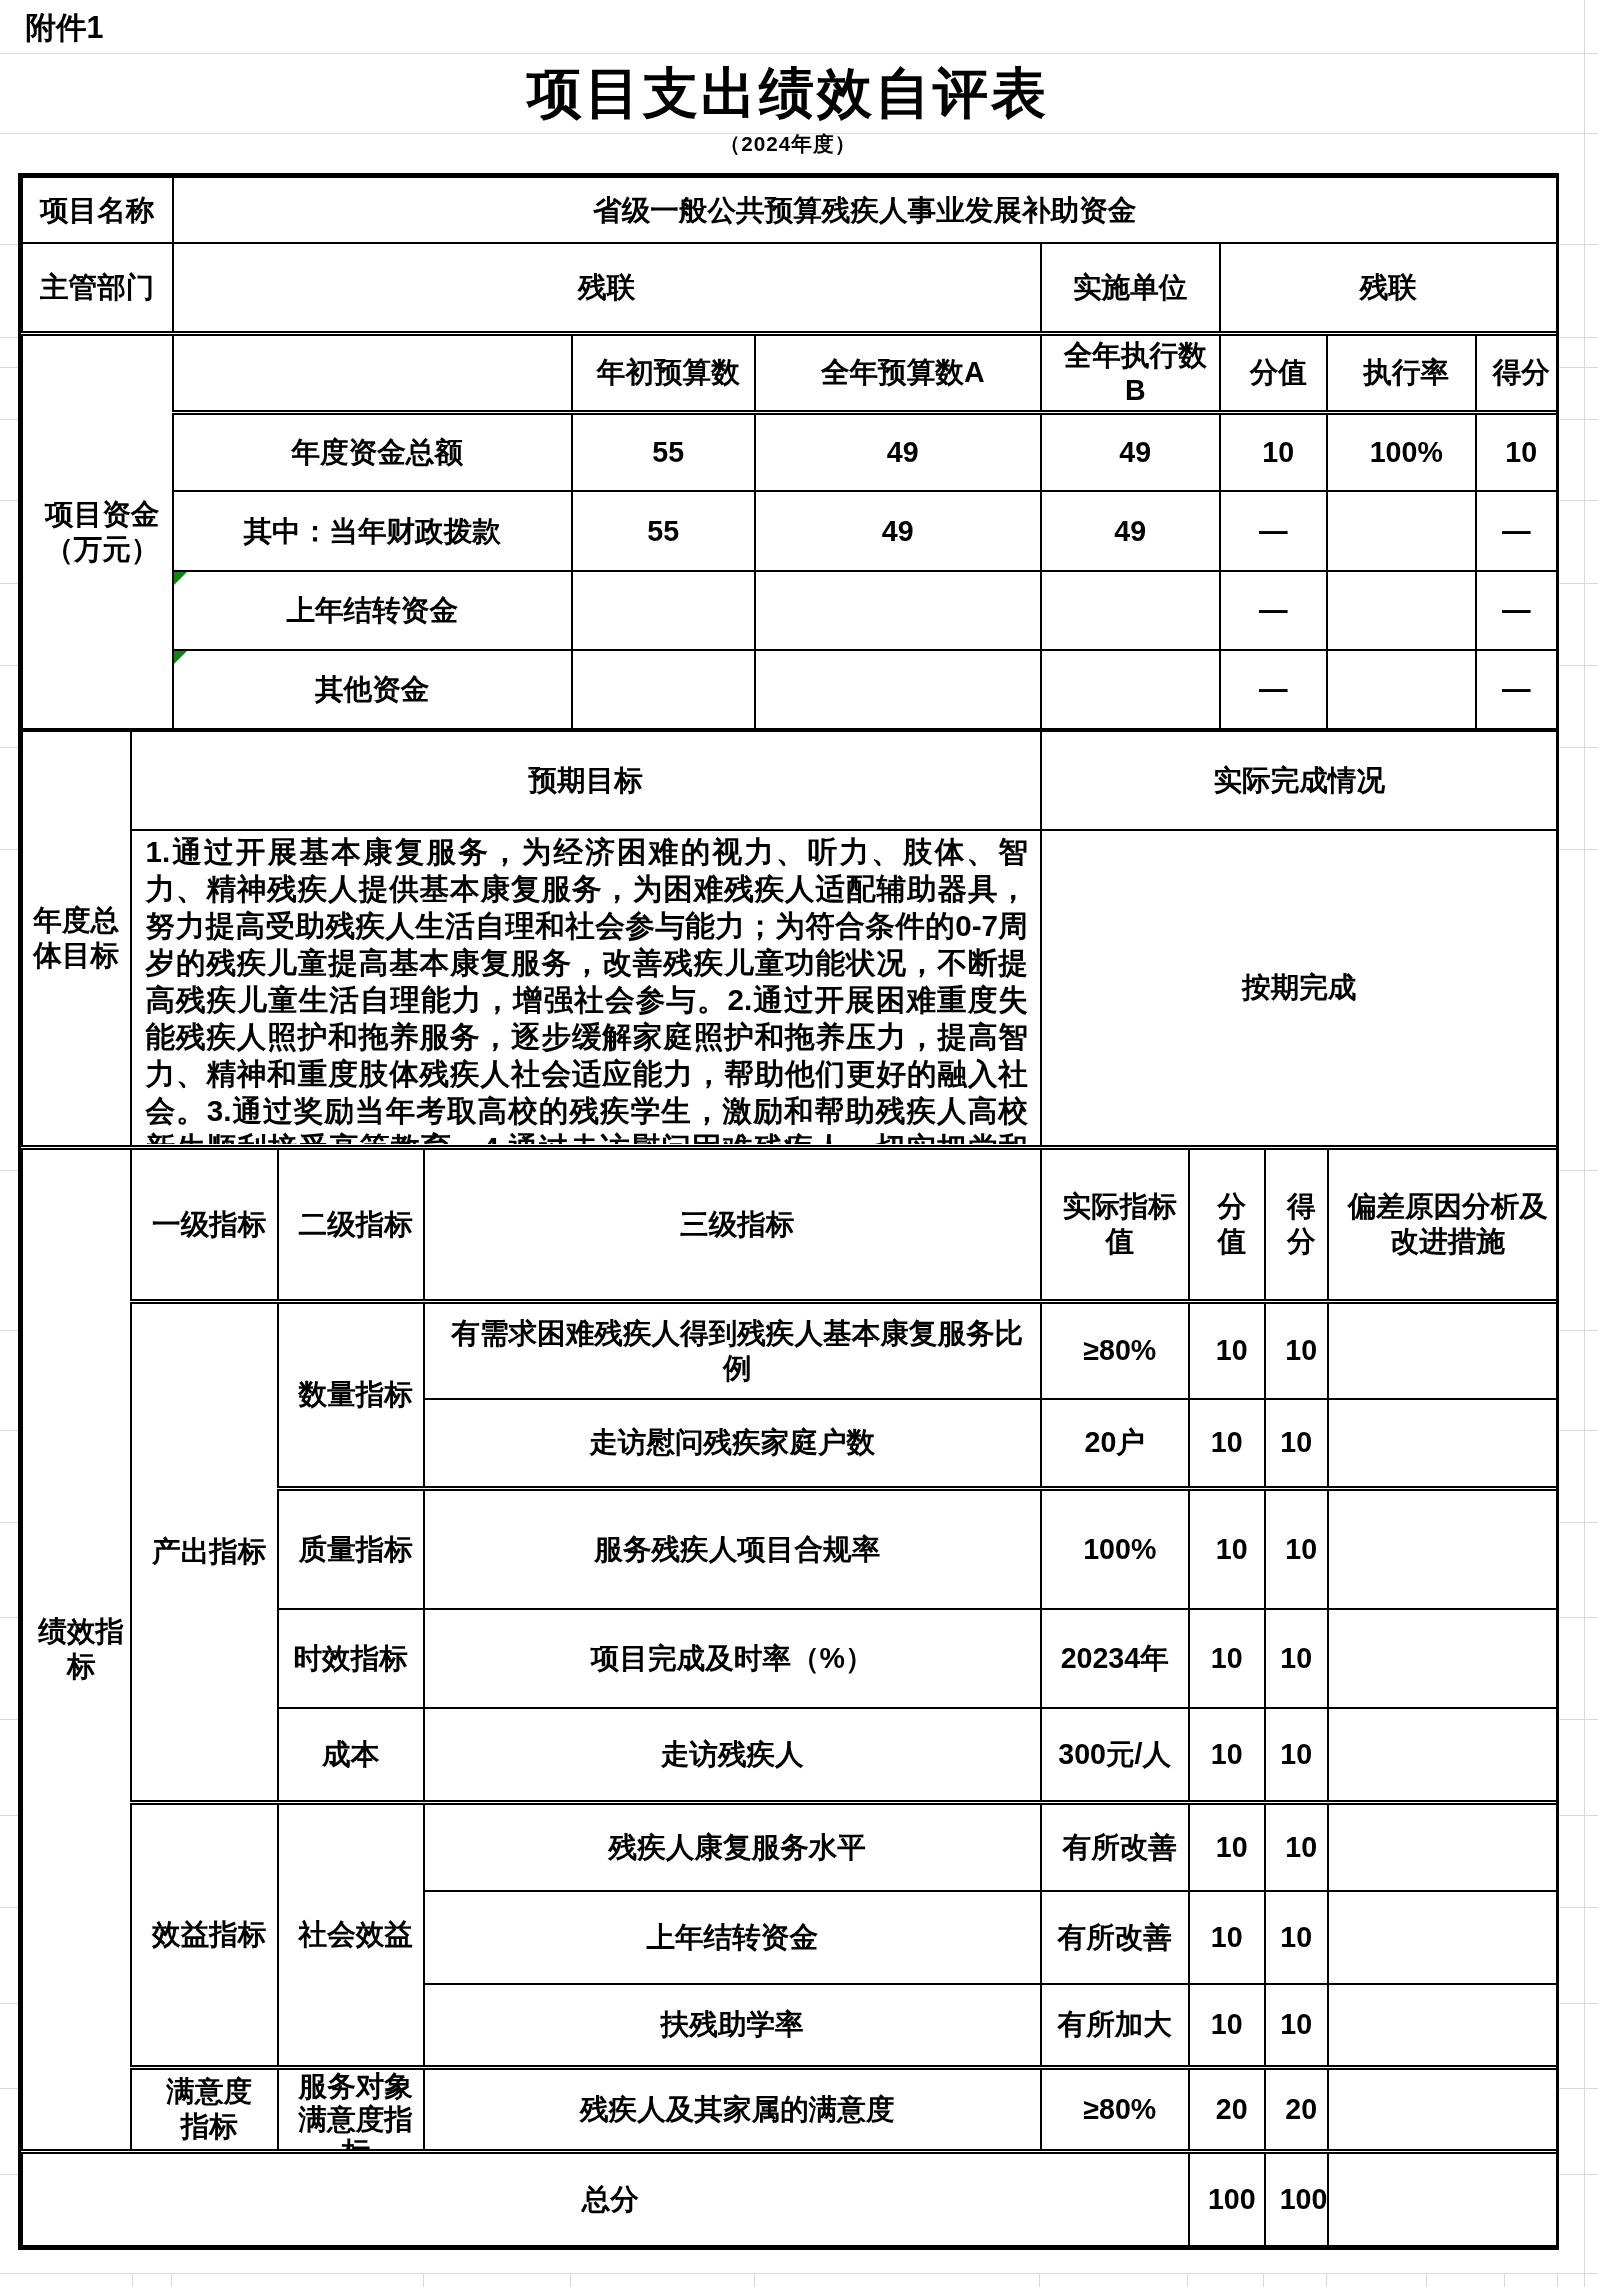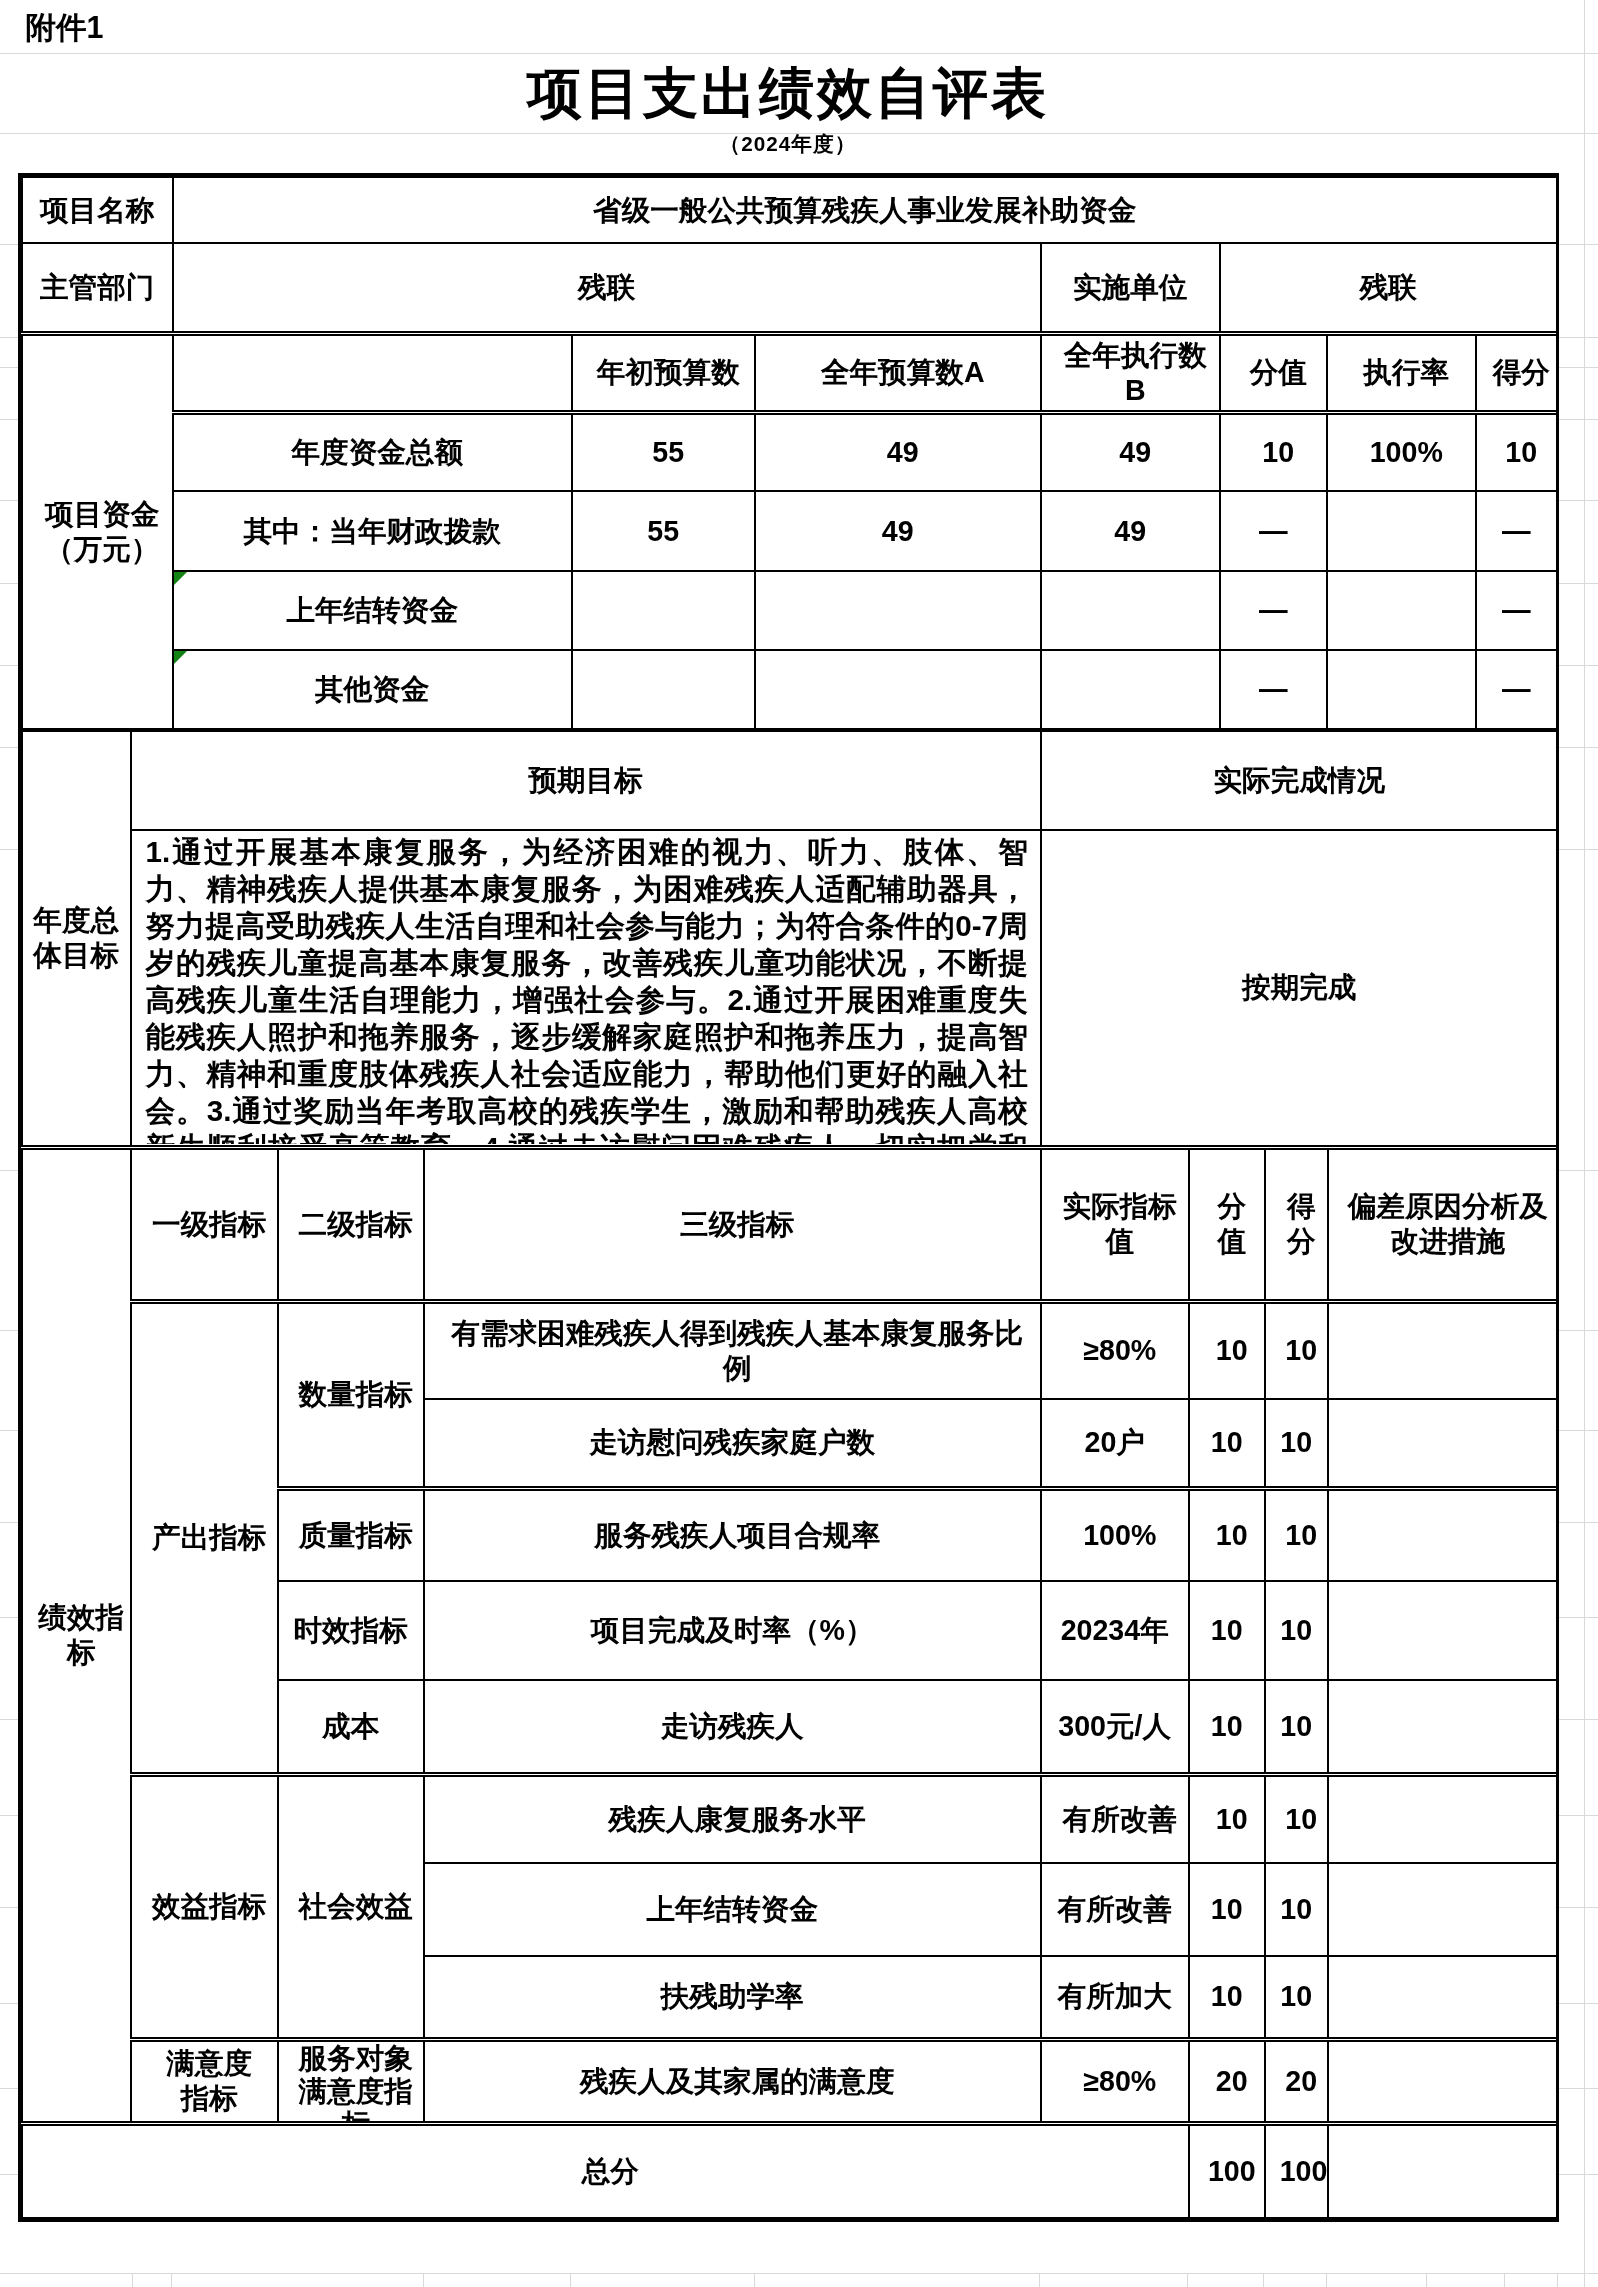--- a/index.html
+++ b/index.html
@@ -191,21 +191,21 @@
       <td>10</td>
       <td></td>
     </tr>
     <tr style="height:89px">
       <td class="left">走访慰问残疾家庭户数</td>
       <td>20户</td>
       <td>10</td>
       <td>10</td>
       <td></td>
     </tr>
-    <tr class="dbl" style="height:93px">
+    <tr class="dbl" style="height:121px">
       <td>质量指标</td>
       <td class="left">服务残疾人项目合规率</td>
       <td>100%</td>
       <td>10</td>
       <td>10</td>
       <td></td>
     </tr>
     <tr style="height:99px">
       <td>时效指标</td>
       <td class="left">项目完成及时率（%）</td>

